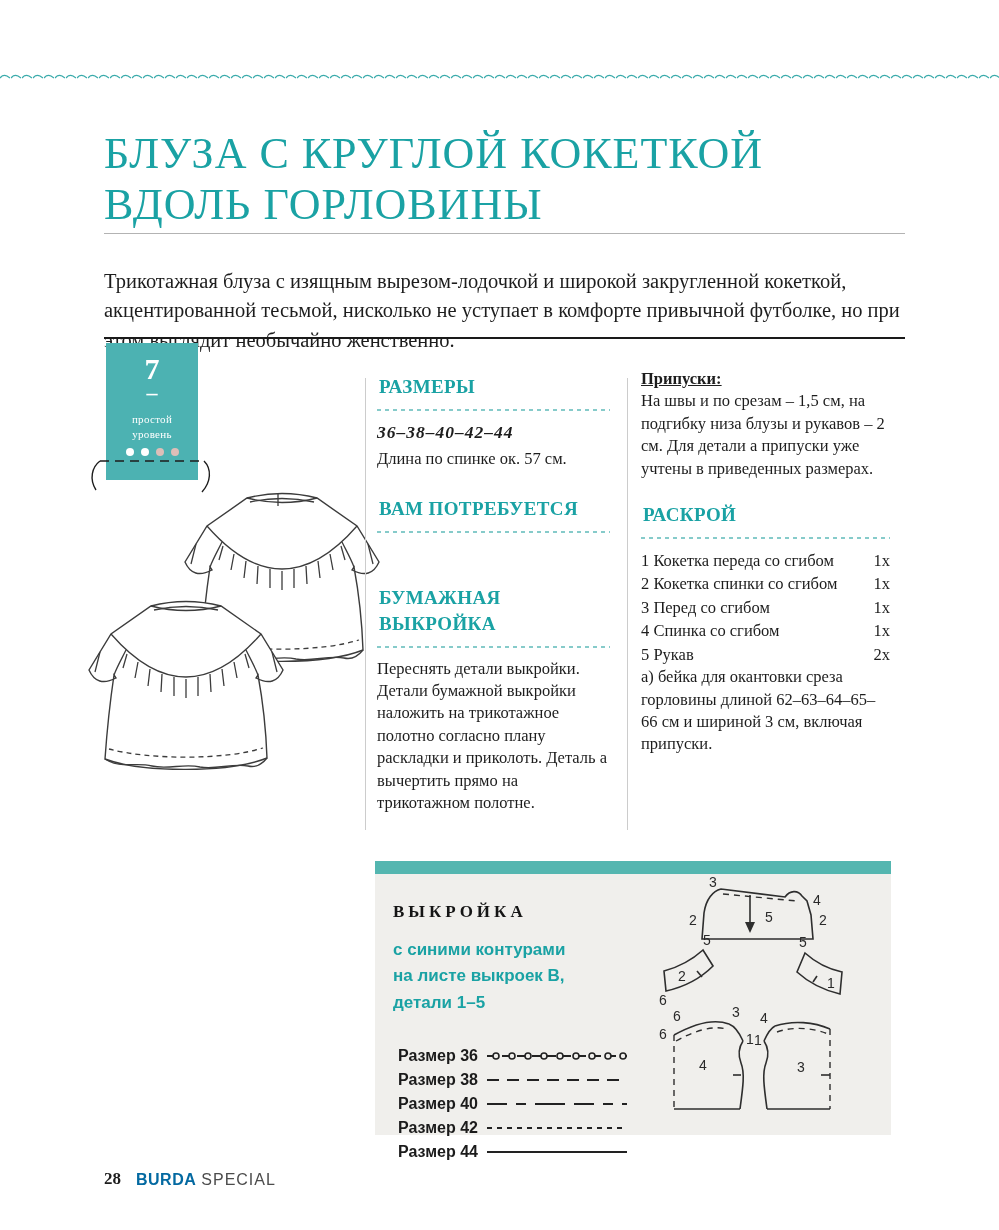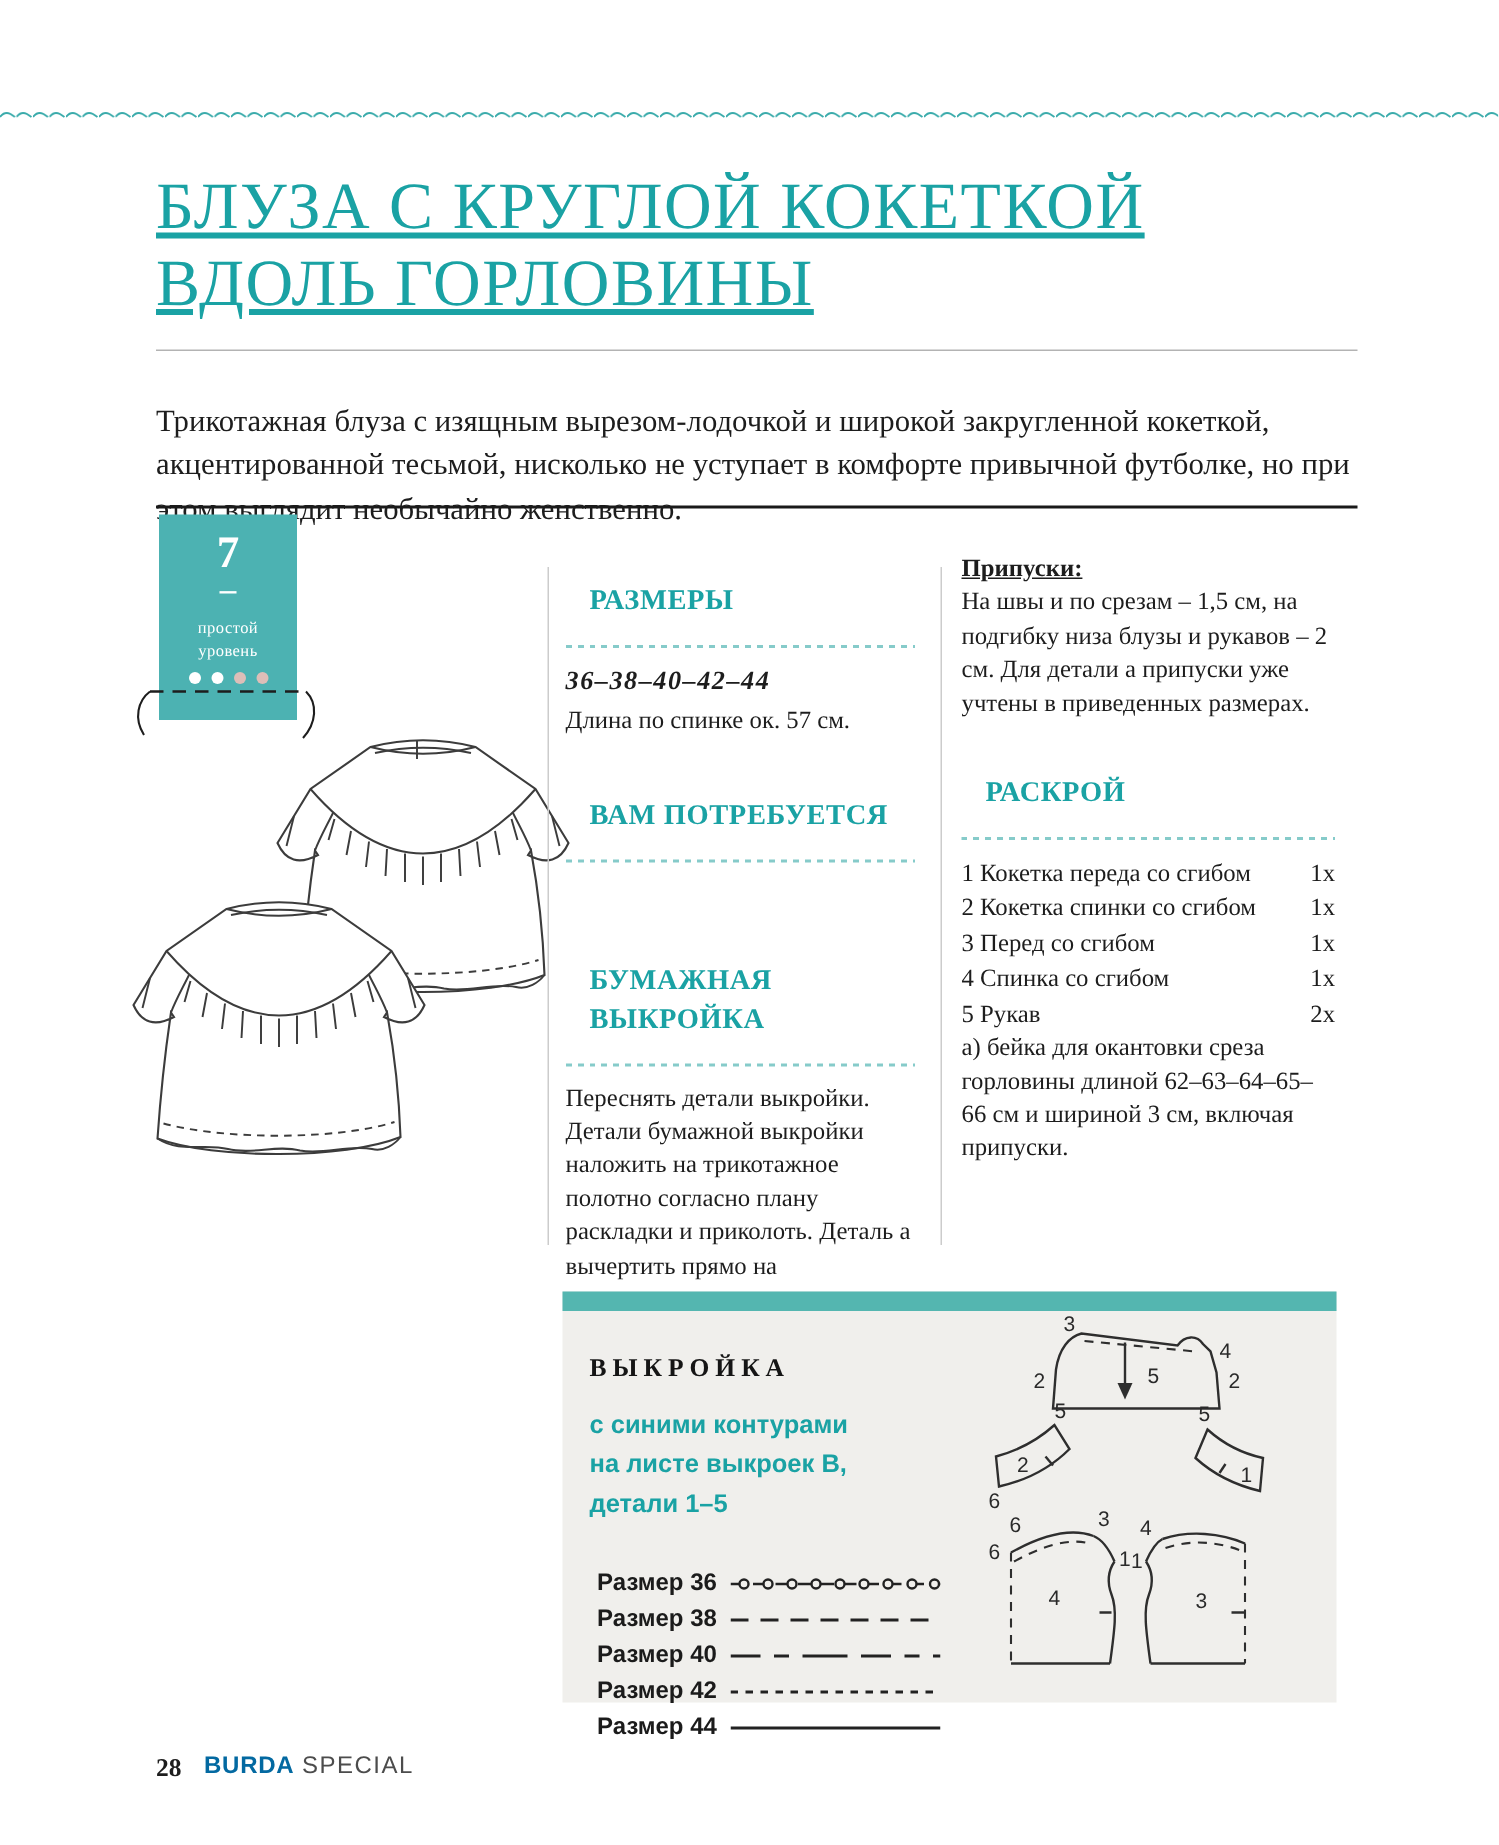--- a/index.html
+++ b/index.html
@@ -4,21 +4,21 @@
 <style>
   html,body{margin:0;padding:0;}
   body{width:999px;height:1230px;background:#fff;font-family:"Liberation Serif",serif;color:#1d1d1d;}
   #page{position:relative;width:999px;height:1230px;overflow:hidden;background:#fff;}
   .abs{position:absolute;}
 
   
   .stitch-top{left:0;top:72px;width:999px;height:10px;}
 
   
-  .title{left:104px;top:112px;width:820px;font-size:44px;line-height:1.16;color:var(--accent,#1aa2a4);letter-spacing:1px;font-weight:500;text-decoration:underline;}
+  .title{left:104px;top:128px;width:820px;font-size:44px;line-height:1.16;color:var(--accent,#1aa2a4);letter-spacing:1px;font-weight:500;}
   .rule-gray{left:104px;top:233px;width:801px;border-top:1px solid #b3b3b3;height:0;}
   .intro{left:104px;top:246px;width:808px;font-size:20.5px;line-height:1.44;}
   .rule-dark{left:104px;top:337px;width:801px;border-top:2px solid #1a1a1a;height:0;}
 
   
   .badge{left:106px;top:343px;width:92px;height:137px;background:var(--badge,#4cb2b2);color:#fff;text-align:center;}
   .badge-number{font-size:30px;font-weight:bold;margin-top:9px;line-height:1.1;}
   .badge-dash{font-size:22px;font-weight:bold;line-height:0.7;}
   .badge-level{font-size:11px;font-weight:normal;line-height:1.3;margin-top:12px;letter-spacing:.3px;}
   .badge-dots{margin-top:7px;display:flex;justify-content:center;gap:7px;}
@@ -26,21 +26,21 @@
   .dot-on{background:#fff;}
   .dot-off{background:#ddbeb8;}
   .badge-stitch{position:absolute;left:-16px;top:104px;width:124px;height:54px;overflow:visible;}
 
   
   .vline{border-left:1px solid #cccccc;width:0;top:378px;height:452px;}
   .v1{left:365px;} .v2{left:627px;}
   .col{font-size:16.5px;line-height:1.36;}
   .col-mid{left:377px;top:372px;width:233px;}
   .col-right{left:641px;top:368px;width:249px;}
-  h2.teal{font-size:19px;font-weight:bold;color:var(--accent,#1aa2a4);margin:16px;letter-spacing:.4px;}
+  h2.teal{font-size:19px;font-weight:bold;color:var(--accent,#1aa2a4);margin:2px;letter-spacing:.4px;}
   .dashes{height:2px;background:repeating-linear-gradient(90deg,#86cbca 0 4px,transparent 4px 8px);margin:9px 0 10px 0;}
   .sizes-values{font-weight:bold;font-style:italic;font-size:17.5px;letter-spacing:1px;margin:2px 0 3px 0;}
   .ul-bold{font-weight:bold;text-decoration:underline;}
   .para{margin:0 0 0 0;} .gap20{height:20px;} .gap24{height:24px;}
   .cut-row{display:flex;justify-content:space-between;line-height:1.42;}
   .cut-name{white-space:nowrap;}
 
   
   .drawings{left:80px;top:470px;width:312px;height:330px;}
 
@@ -50,21 +50,21 @@
   .pattern-heading{margin:28px 0 0 18px;font-size:17px;font-weight:bold;letter-spacing:4px;color:#151515;}
   .pattern-sub{margin:15px 0 0 18px;font-family:"Liberation Sans",sans-serif;font-weight:bold;font-size:17px;line-height:1.55;color:var(--accent,#1aa2a4);}
   .legend{margin:28px 0 0 18px;text-align:center;}
   .legend-row{display:flex;align-items:center;height:24px;font-family:"Liberation Sans",sans-serif;font-weight:bold;font-size:16px;color:#1b1b1b;}
   .legend-row .lbl{width:90px;}
   .legend-row svg{margin-left:4px;}
   .diagram{position:absolute;right:4px;top:16px;}
   .diagram text{font-family:"Liberation Sans",sans-serif;font-size:14px;fill:#2a2a2a;}
 
   
-  .footer{left:104px;top:1169px;font-size:17px;display:flex;align-items:flex-start;}
+  .footer{left:104px;top:1169px;font-size:17px;display:flex;align-items:flex-end;}
   .footer .num{font-weight:bold;}
   .footer .brand{font-family:"Liberation Sans",sans-serif;font-weight:bold;font-size:16px;margin-left:15px;letter-spacing:.5px;color:#0369a1;}
   .footer .suffix{font-family:"Liberation Sans",sans-serif;font-size:16px;margin-left:5px;letter-spacing:1px;color:#4c4c4c;}
 
   svg .ln{stroke:#3c3c3c;stroke-width:1.3;fill:none;}
   svg .fillw{fill:#ffffff;stroke:#3c3c3c;stroke-width:1.4;}
   svg .dsh{stroke-dasharray:5 4;}
   svg .pln{stroke:#2e2e2e;stroke-width:1.6;fill:none;}
   svg .pdsh{stroke:#2e2e2e;stroke-width:1.4;fill:none;stroke-dasharray:6 5;}
 </style>

